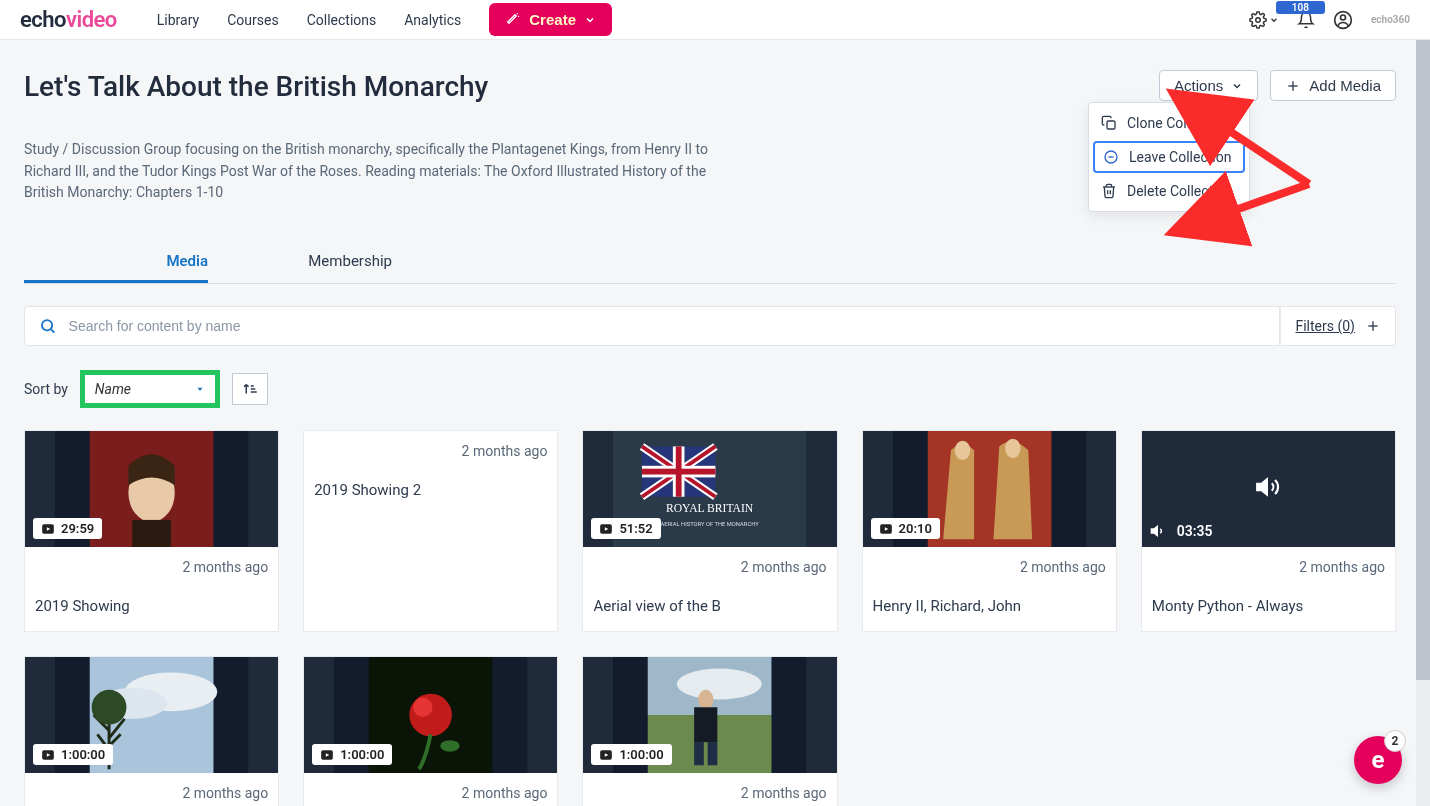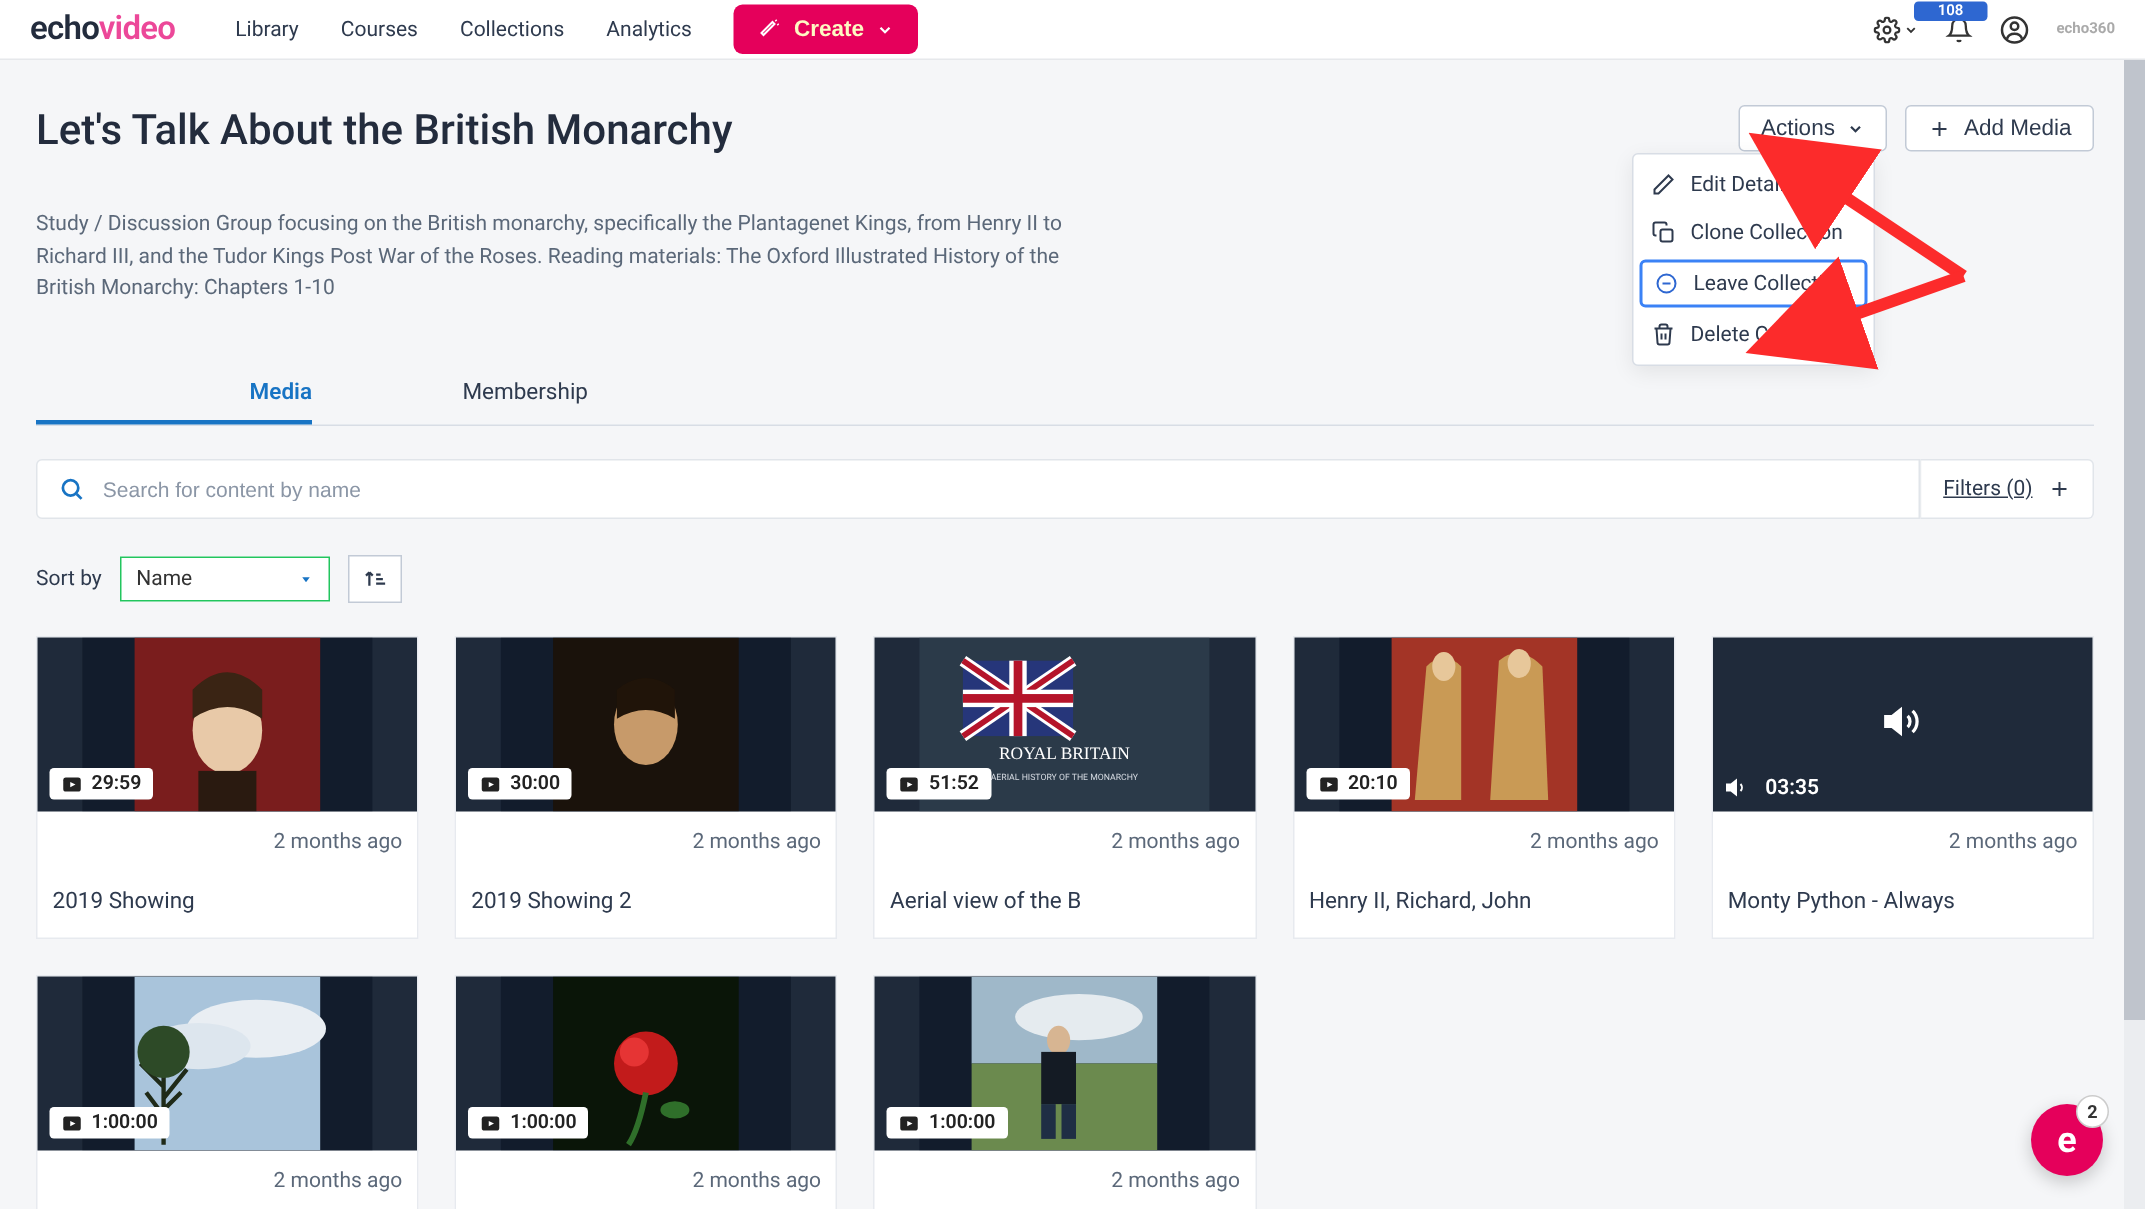--- a/index.html
+++ b/index.html
@@ -104,22 +104,22 @@
   }
   .search-box input::placeholder { color:#8b96a6; }
   .filters {
     background:#fff; border:1px solid #e1e5ea; border-left:1px solid #e9ecef; border-radius:0 4px 4px 0;
     display:flex; align-items:center; padding:0 14px; height:40px; gap:10px;
     color:#2e3a4e; font-size:14px; text-decoration:underline; cursor:pointer;
   }
   .sort-row { display:flex; align-items:center; gap:12px; margin-top:24px;}
   .sort-label { font-size:14px; color:#2e3a4e;}
   .sort-select {
-    background:#fff; border:1px solid #22c55e; padding:6px 10px; font-size:14px;
-    width:140px; display:flex; justify-content:space-between; align-items:center; cursor:pointer;
+    background:#fff; border:5px solid #22c55e; padding:6px 10px; font-size:14px;
+    width:140px; display:flex; justify-content:space-between; align-items:center; cursor:pointer;font-style:italic;
   }
   .sort-icon-btn { background:#fff; border:1px solid #c2cad6; width:36px; height:32px; display:flex; align-items:center; justify-content:center; cursor:pointer;}
   .grid {
     display:grid; grid-template-columns: repeat(5, 1fr);
     gap:24px; margin-top:22px;
   }
   .card { background:#fff; border:1px solid #e7eaef; }
   .thumb {
     height:116px; background:#1f2a3a; position:relative;
     display:flex; align-items:center; justify-content:center; overflow:hidden;
@@ -209,26 +209,20 @@
         <svg width="16" height="16" viewBox="0 0 24 24" fill="none" stroke="#2e3a4e" stroke-width="2">
             <line x1="12" y1="5" x2="12" y2="19"></line>
             <line x1="5" y1="12" x2="19" y2="12"></line>
           </svg>
         <span>Add Media</span>
       </button>
 
       <div class="dropdown">
         <div class="item">
           <svg width="16" height="16" viewBox="0 0 24 24" fill="none" stroke="#2e3a4e" stroke-width="2">
-              <path d="M17 3l4 4L7 21H3v-4z"></path>
-            </svg>
-          <span>Edit Details</span>
-        </div>
-        <div class="item">
-          <svg width="16" height="16" viewBox="0 0 24 24" fill="none" stroke="#2e3a4e" stroke-width="2">
               <rect x="9" y="9" width="12" height="12" rx="2"></rect>
               <path d="M5 15H4a2 2 0 0 1-2-2V4a2 2 0 0 1 2-2h9a2 2 0 0 1 2 2v1"></path>
             </svg>
           <span>Clone Collection</span>
         </div>
         <div class="item highlight">
           <svg width="16" height="16" viewBox="0 0 24 24" fill="none" stroke="#2e67d1" stroke-width="2">
               <circle cx="12" cy="12" r="9"></circle>
               <line x1="8" y1="12" x2="16" y2="12"></line>
             </svg>
@@ -318,35 +312,20 @@
             </svg>
             <span>29:59</span>
           </div>
         </div>
         <div class="card-meta">
           <div class="card-time">2 months ago</div>
           <div class="card-title">2019 Showing</div>
         </div>
       </div>
       <div class="card">
-        <div class="thumb">
-          <svg class="scene" viewBox="0 0 100 60">
-            <rect width="100" height="60" fill="#121c2c"></rect>
-            <rect x="18" y="0" width="64" height="60" fill="#1a120b"></rect>
-            <ellipse cx="50" cy="30" rx="11" ry="14" fill="#c79a6a"></ellipse>
-            <path d="M40 18 Q50 10 60 18 L60 28 Q50 22 40 28 Z" fill="#201409"></path>
-          </svg>
-          <div class="dur-badge">
-            <svg width="14" height="14" viewBox="0 0 24 24">
-              <rect x="2" y="4" width="20" height="16" rx="3" fill="#222"></rect>
-              <polygon points="10 9 16 12 10 15" fill="#fff"></polygon>
-            </svg>
-            <span>30:00</span>
-          </div>
-        </div>
         <div class="card-meta">
           <div class="card-time">2 months ago</div>
           <div class="card-title">2019 Showing 2</div>
         </div>
       </div>
       <div class="card">
         <div class="thumb">
           <svg class="scene" viewBox="0 0 100 60">
             <rect width="100" height="60" fill="#2b3a49"></rect>
             <rect x="15" y="8" width="38" height="26" fill="#26367a"></rect>

